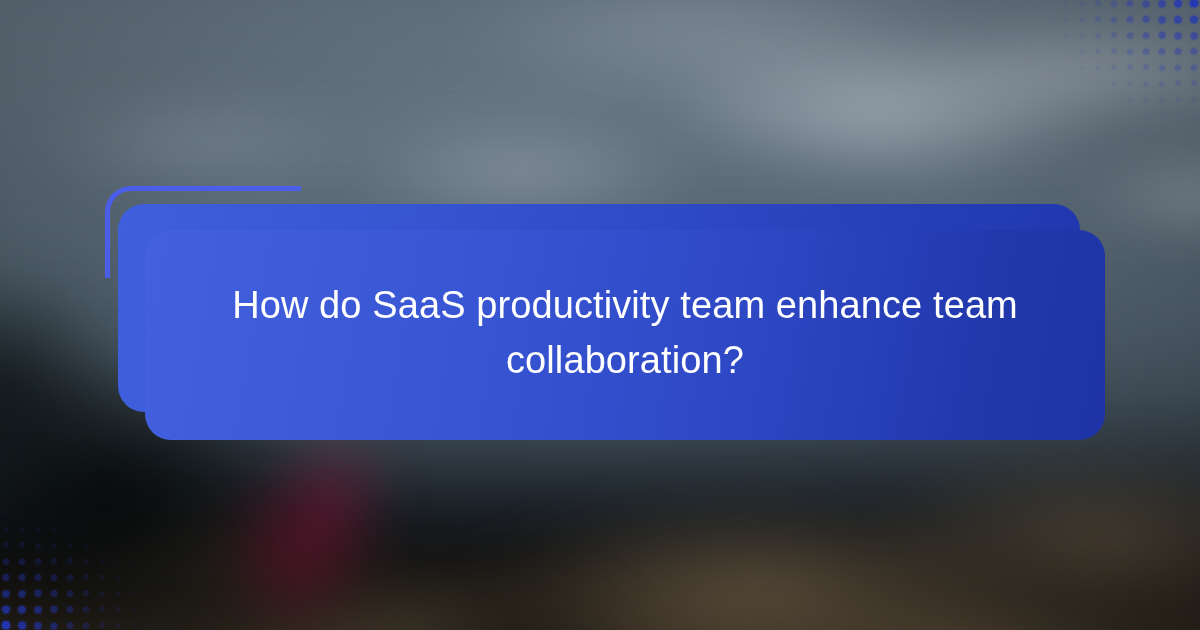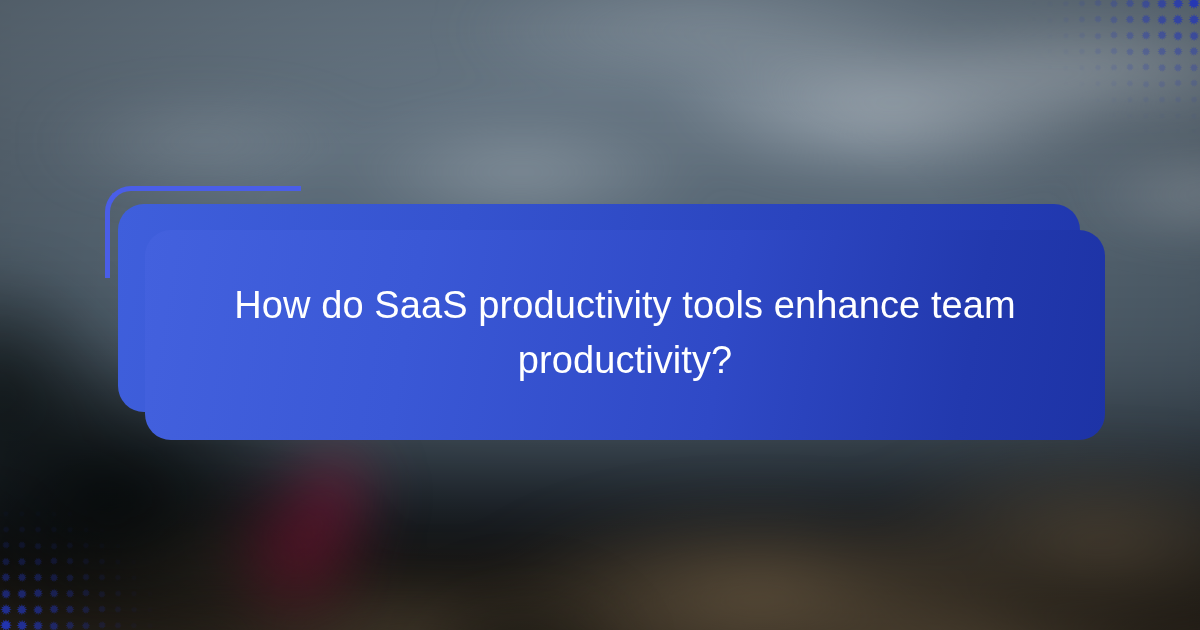--- a/index.html
+++ b/index.html
@@ -427,17 +427,17 @@
       <span style="opacity: 0.061; font-size: 9.3px;">✹</span>
       <span style="opacity: 0.025; font-size: 8.5px;">✹</span>
       <span style="opacity: 0.004; font-size: 7.6px;">✹</span>
       <span style="opacity: 0; font-size: 7px;">✹</span>
     </div>
 
   <div class="card-stack">
     <div class="corner-bracket"></div>
     <div class="card-back"></div>
     <div class="card-front">
-      <h1 class="headline">How do SaaS productivity tools enhance team productivity?</h1>
+      <h1 class="headline">How do SaaS productivity team enhance team collaboration?</h1>
     </div>
   </div>
 
 </div>
 
 </body></html>

